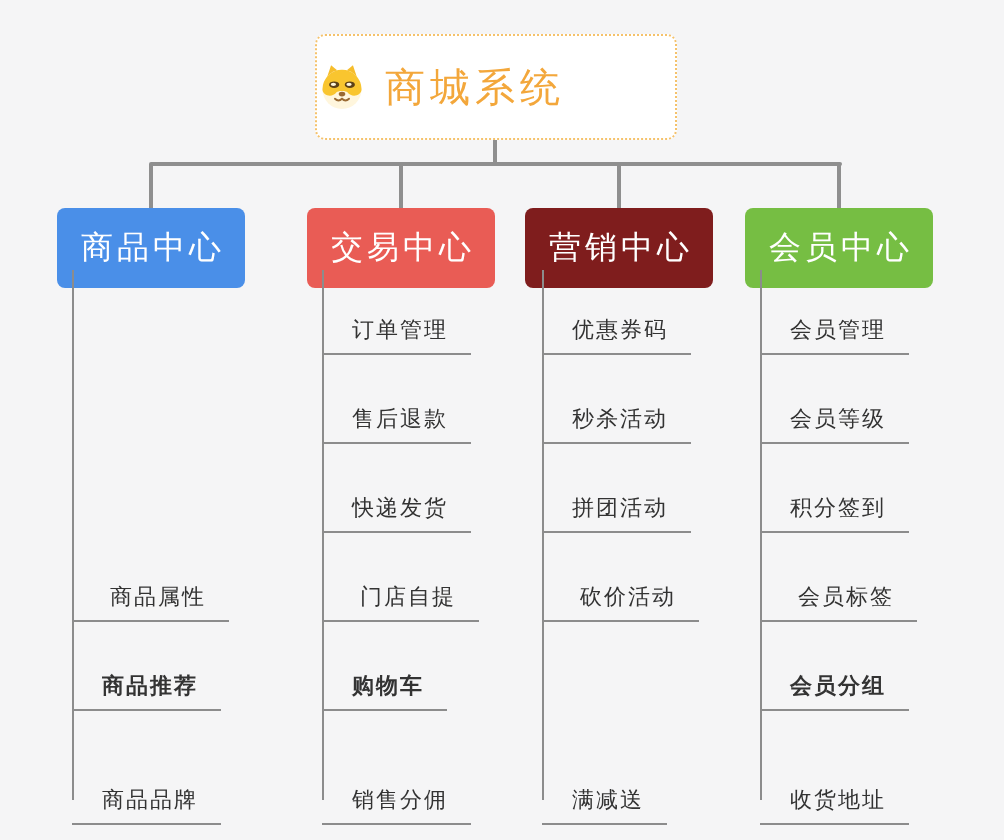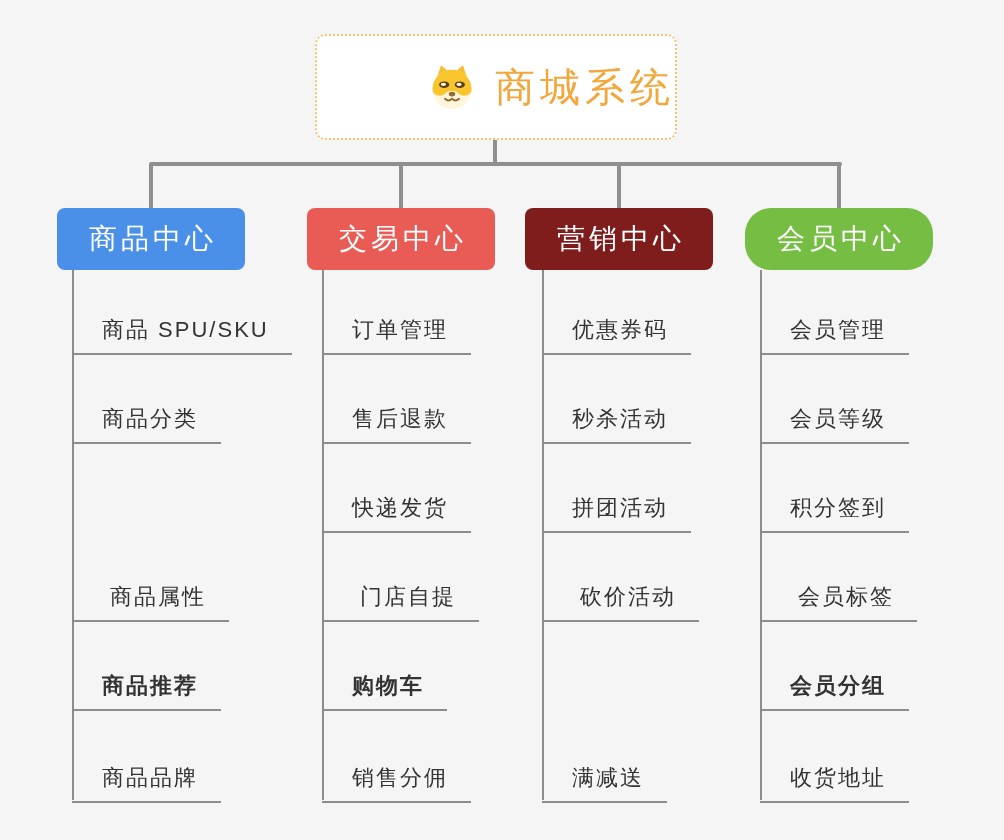--- a/index.html
+++ b/index.html
@@ -24,40 +24,40 @@
   .stub-3 { left: 837px; }
 
   
   .root-node {
     position: absolute;
     left: 315px; top: 34px;
     width: 362px; height: 106px;
     background: #ffffff;
     border: 2px dotted #F5C26B;
     border-radius: 10px;
-    display: flex; align-items: center; justify-content: flex-end;
+    display: flex; align-items: center; justify-content: flex-start;
     gap: 13px;
   }
   .root-title {
     font-size: 40px;
     letter-spacing: 5px;
     color: #F3A73B;
     padding-left: 5px; 
     white-space: nowrap;
   }
   .dog { width: 50px; height: 50px; display: inline-flex; }
 
   
   .branch-node {
     position: absolute;
     top: 208px;
-    width: 188px; height: 62px;
+    width: 188px; height: 80px;
     border-radius: 8px;
     color: #ffffff;
-    font-size: 28px;
+    font-size: 32px;
     letter-spacing: 4px;
     padding-left: 4px; 
     display: flex; align-items: center; justify-content: center;
     white-space: nowrap;
   }
   .b0 { left: 57px; }
   .b1 { left: 307px; }
   .b2 { left: 525px; }
   .b3 { left: 745px; }
 
@@ -82,21 +82,21 @@
   }
   .c0 { left: 72px; }
   .c1 { left: 322px; }
   .c2 { left: 542px; }
   .c3 { left: 760px; }
   .r0 { top: 310px; }
   .r1 { top: 399px; }
   .r2 { top: 488px; }
   .r3 { top: 577px; padding-left: 38px; }
   .r4 { top: 666px; font-weight: bold; }
-  .r5 { top: 758px; }
+  .r5 { top: 780px; }
 </style>
 </head>
 <body>
 
 <div class="canvas" style="background-color: rgb(245, 245, 246);">
 
   <div class="conn root-stub"></div>
   <div class="conn h-bus"></div>
   <div class="conn stub stub-0"></div>
   <div class="conn stub stub-1"></div>
@@ -123,29 +123,27 @@
 
         <path d="M23 47 q4.5 4.5 9 0 q4.5 4.5 9 0" stroke="#9A6A33" stroke-width="2.4" fill="none" stroke-linecap="round"></path>
       </svg>
     </span>
     <span class="root-title" style="color: rgb(243, 167, 59);">商城系统</span>
   </div>
 
   <div class="branch-node b0" style="background-color: rgb(74, 143, 232);">商品中心</div>
   <div class="branch-node b1" style="background-color: rgb(233, 92, 85);">交易中心</div>
   <div class="branch-node b2" style="background-color: #7f1d1d;">营销中心</div>
-  <div class="branch-node b3" style="background-color: rgb(118, 190, 67); border-radius: 26px;">会员中心</div>
+  <div class="branch-node b3" style="background-color: rgb(118, 190, 67);">会员中心</div>
 
   <div class="col-line cl0"></div>
   <div class="col-line cl1"></div>
   <div class="col-line cl2"></div>
   <div class="col-line cl3"></div>
 
-  <div class="leaf c0 r0">商品 SPU/SKU</div>
-  <div class="leaf c0 r1">商品分类</div>
   <div class="leaf c0 r3">商品属性</div>
   <div class="leaf c0 r4">商品推荐</div>
   <div class="leaf c0 r5">商品品牌</div>
 
   <div class="leaf c1 r1">售后退款</div>
   <div class="leaf c1 r0">订单管理</div>
   <div class="leaf c1 r2">快递发货</div>
   <div class="leaf c1 r3">门店自提</div>
   <div class="leaf c1 r4">购物车</div>
   <div class="leaf c1 r5">销售分佣</div>

